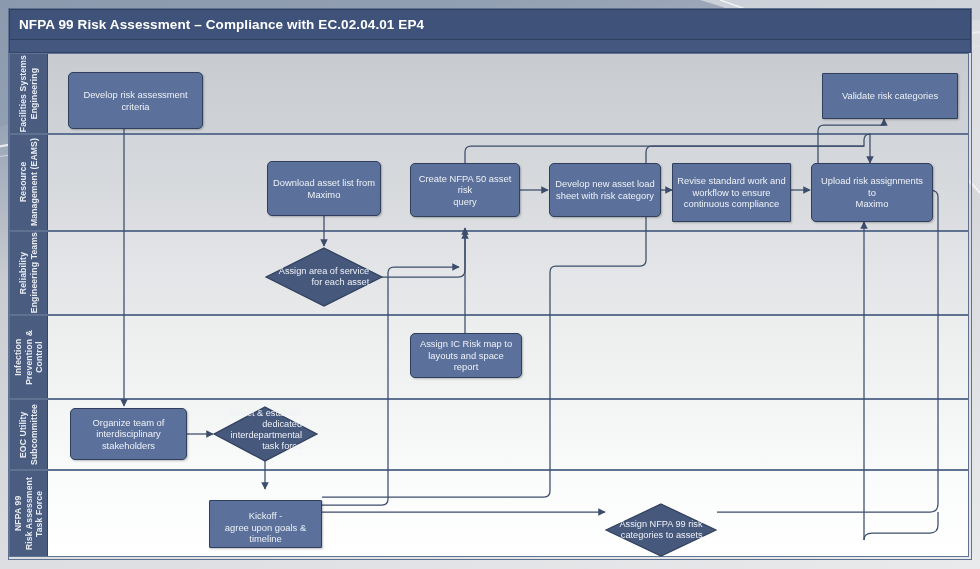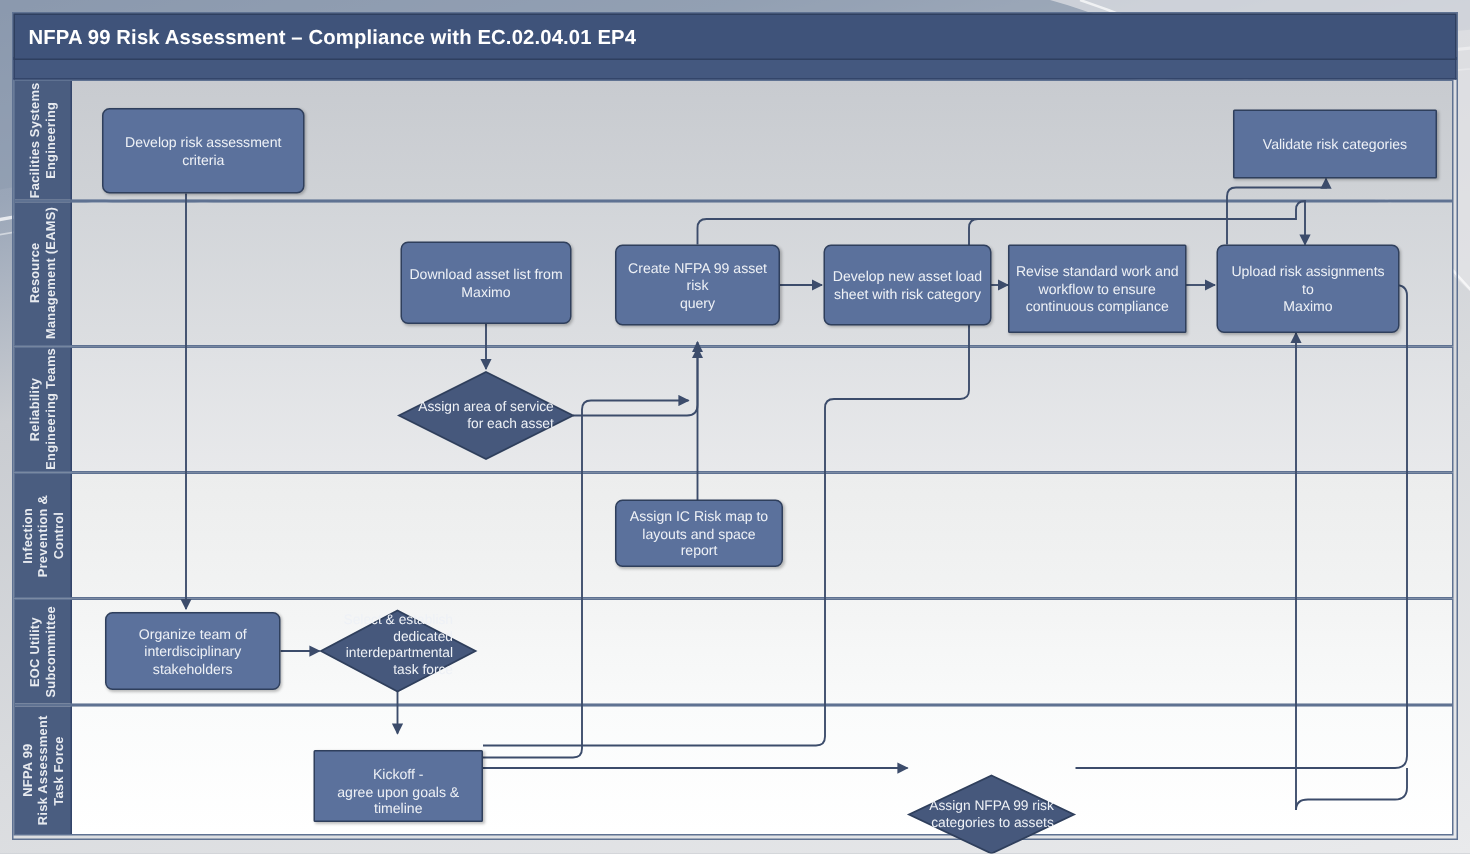--- a/index.html
+++ b/index.html
@@ -175,21 +175,21 @@
   </div>
   <div class="node sq" style="left:822px;top:73px;width:136px;height:46px;">
     <span>Validate risk categories</span>
   </div>
 
   <div class="node" style="left:267px;top:161px;width:114px;height:55px;justify-content:center;">
     <span>Download asset list from
 Maximo</span>
   </div>
   <div class="node" style="left:410px;top:163px;width:110px;height:54px;">
-    <span>Create NFPA 99 asset risk
+    <span>Create NFPA 50 asset risk
 query</span>
   </div>
   <div class="node" style="left:549px;top:163px;width:112px;height:54px;">
     <span>Develop new asset load
 sheet with risk category</span>
   </div>
   <div class="node sq" style="left:672px;top:163px;width:119px;height:59px;">
     <span>Revise standard work and
 workflow to ensure
 continuous compliance</span>
@@ -224,21 +224,21 @@
     <div class="dtext" style="top:-4px;">Select &amp; establish
 dedicated
 interdepartmental
 task force</div>
   </div>
 
   <div class="node sq" style="left:209px;top:500px;width:113px;height:48px;align-items:flex-end;">
     <span>Kickoff -
 agree upon goals &amp; timeline</span>
   </div>
-  <div class="diamond" style="left:605px;top:516px;width:112px;height:54px;">
+  <div class="diamond" style="left:605px;top:503px;width:112px;height:54px;">
     <svg width="112" height="54">
       <polygon points="56,1 111,27 56,53 1,27" fill="#46587c" stroke="#2f3f5c" stroke-width="1.2"></polygon>
     </svg>
     <div class="dtext">Assign NFPA 99 risk
 categories to assets</div>
   </div>
 
   <div class="subbar"></div>
   <div class="title-bar">
     <span>NFPA 99 Risk Assessment – Compliance with EC.02.04.01 EP4</span>

